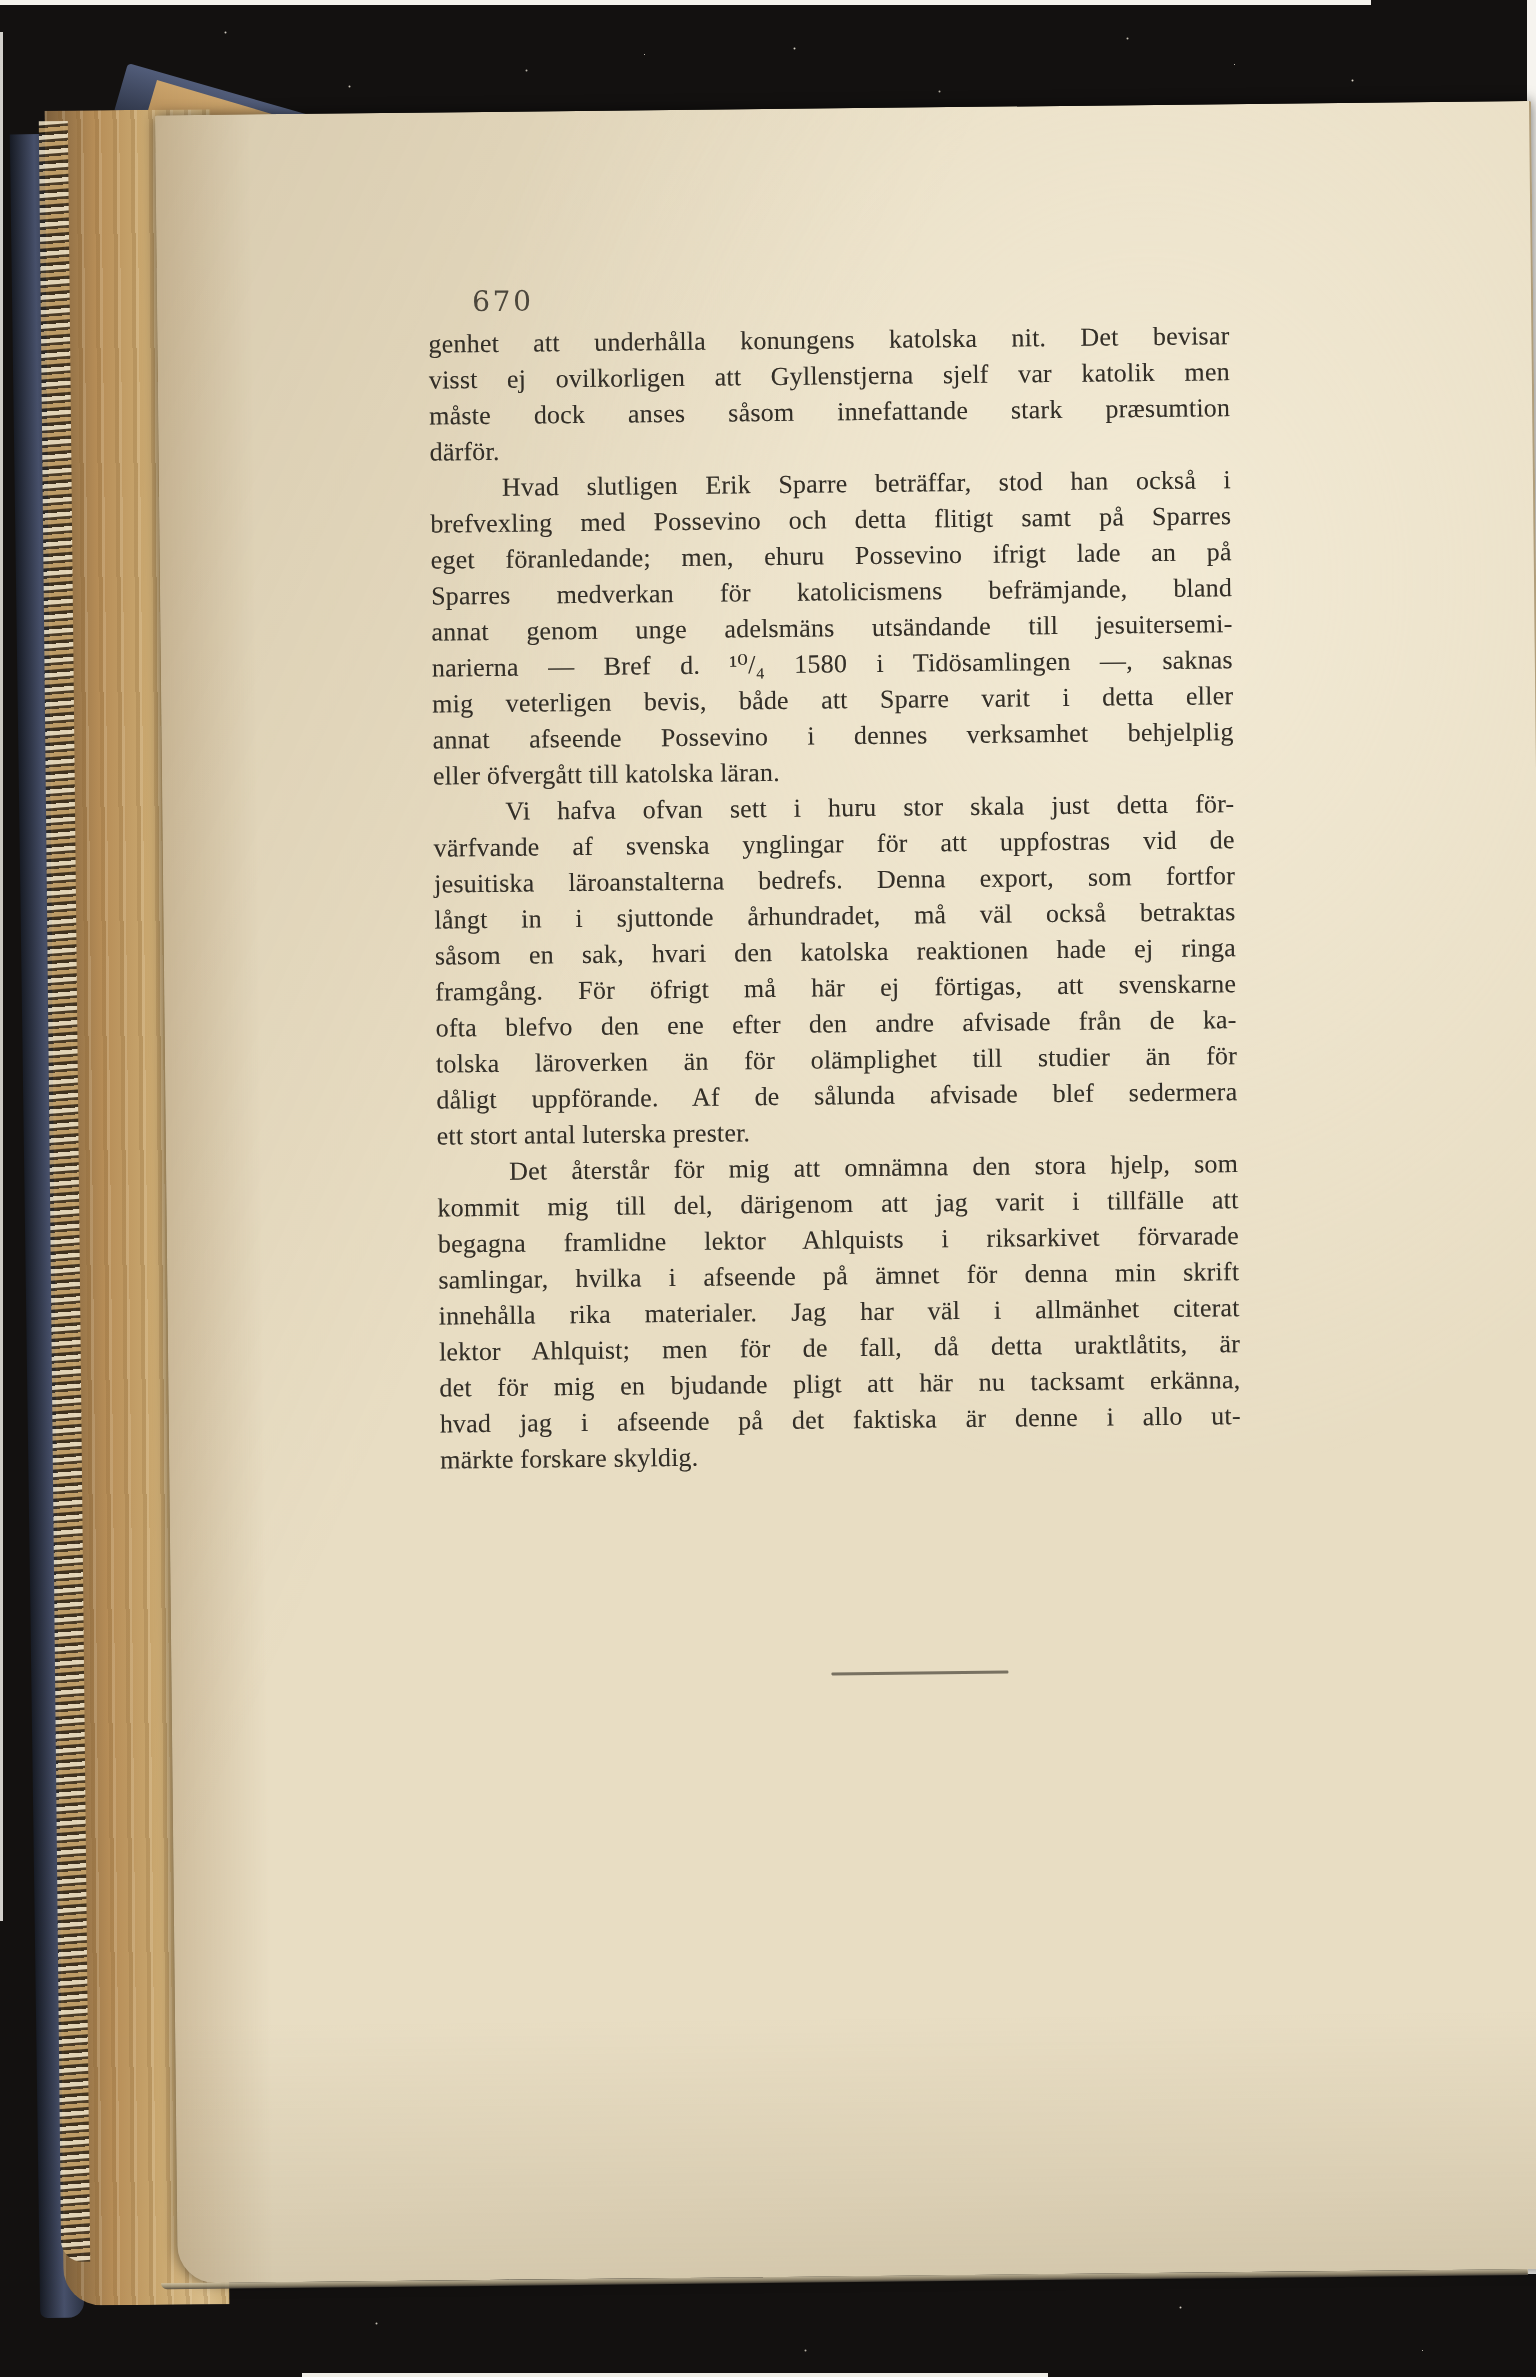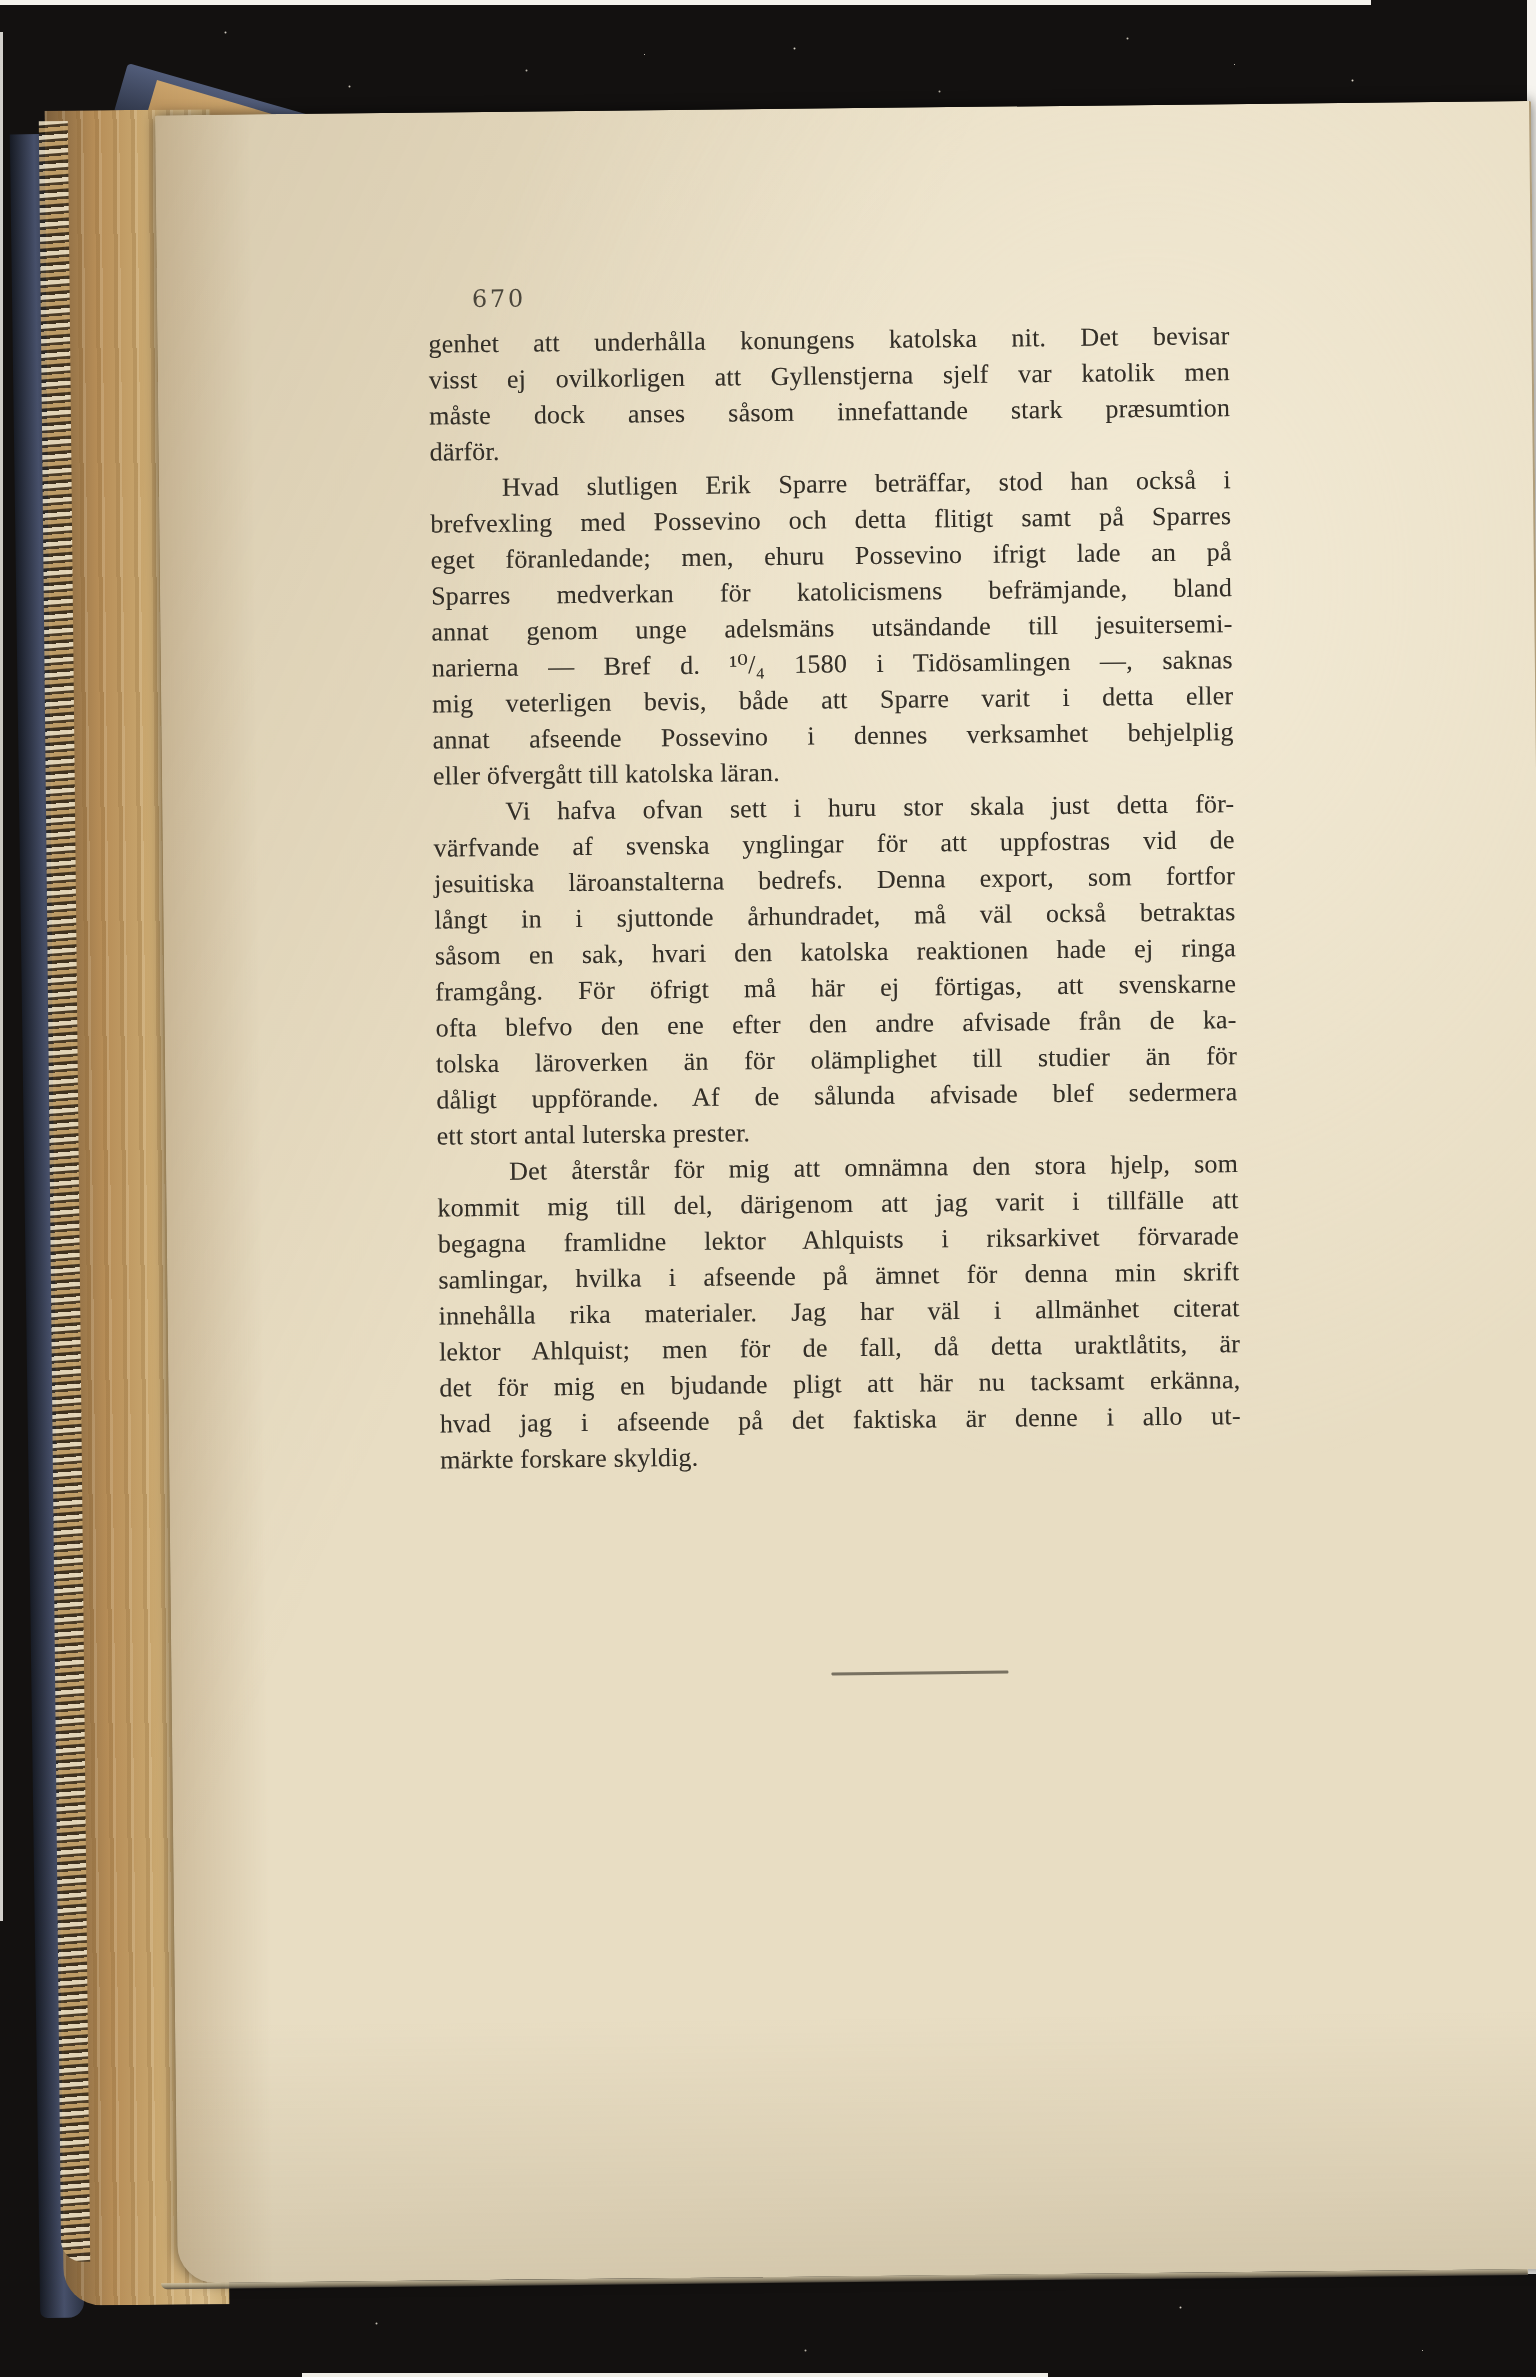--- a/index.html
+++ b/index.html
@@ -59,21 +59,21 @@
       radial-gradient(ellipse 1019px 1288px at 72% 22%, rgba(255,250,235,.45), rgba(0,0,0,0) 70%),
       linear-gradient(to right, rgba(146,112,66,.30), rgba(0,0,0,0) 7%),
       linear-gradient(115deg, rgba(120,95,55,.14), rgba(0,0,0,0) 35%),
       linear-gradient(to top, rgba(110,90,55,.16), rgba(0,0,0,0) 12%),
       var(--paper,#e8ddc3);
     border-radius:1.6px 1.6px 4.3px 38px;
     border-right:2.7px solid rgba(150,132,98,.45);
     box-shadow:0 0 14px rgba(0,0,0,.55);}
 
   .page-number{position:absolute;left:315px;top:173px;width:86px;
-    font-size:24px;letter-spacing:2.7px;color:#4c473c;
+    font-size:28px;letter-spacing:2.7px;color:#4c473c;
     font-family:"DejaVu Serif","Liberation Serif",serif;}
 
   .text-block{position:absolute;left:271px;top:214px;width:801px;
     color:var(--ink,#332f28);font-size:26px;line-height:36px;letter-spacing:0.2px;}
   .line{white-space:nowrap;text-align:justify;text-align-last:justify;height:36px;
     text-shadow:0 0 0.5px rgba(60,52,40,.35);}
   .line.nj{text-align-last:left;}
   .line.ind{padding-left:72px;}
 
   .divider{position:absolute;left:660px;top:1564px;width:177px;height:2.7px;

